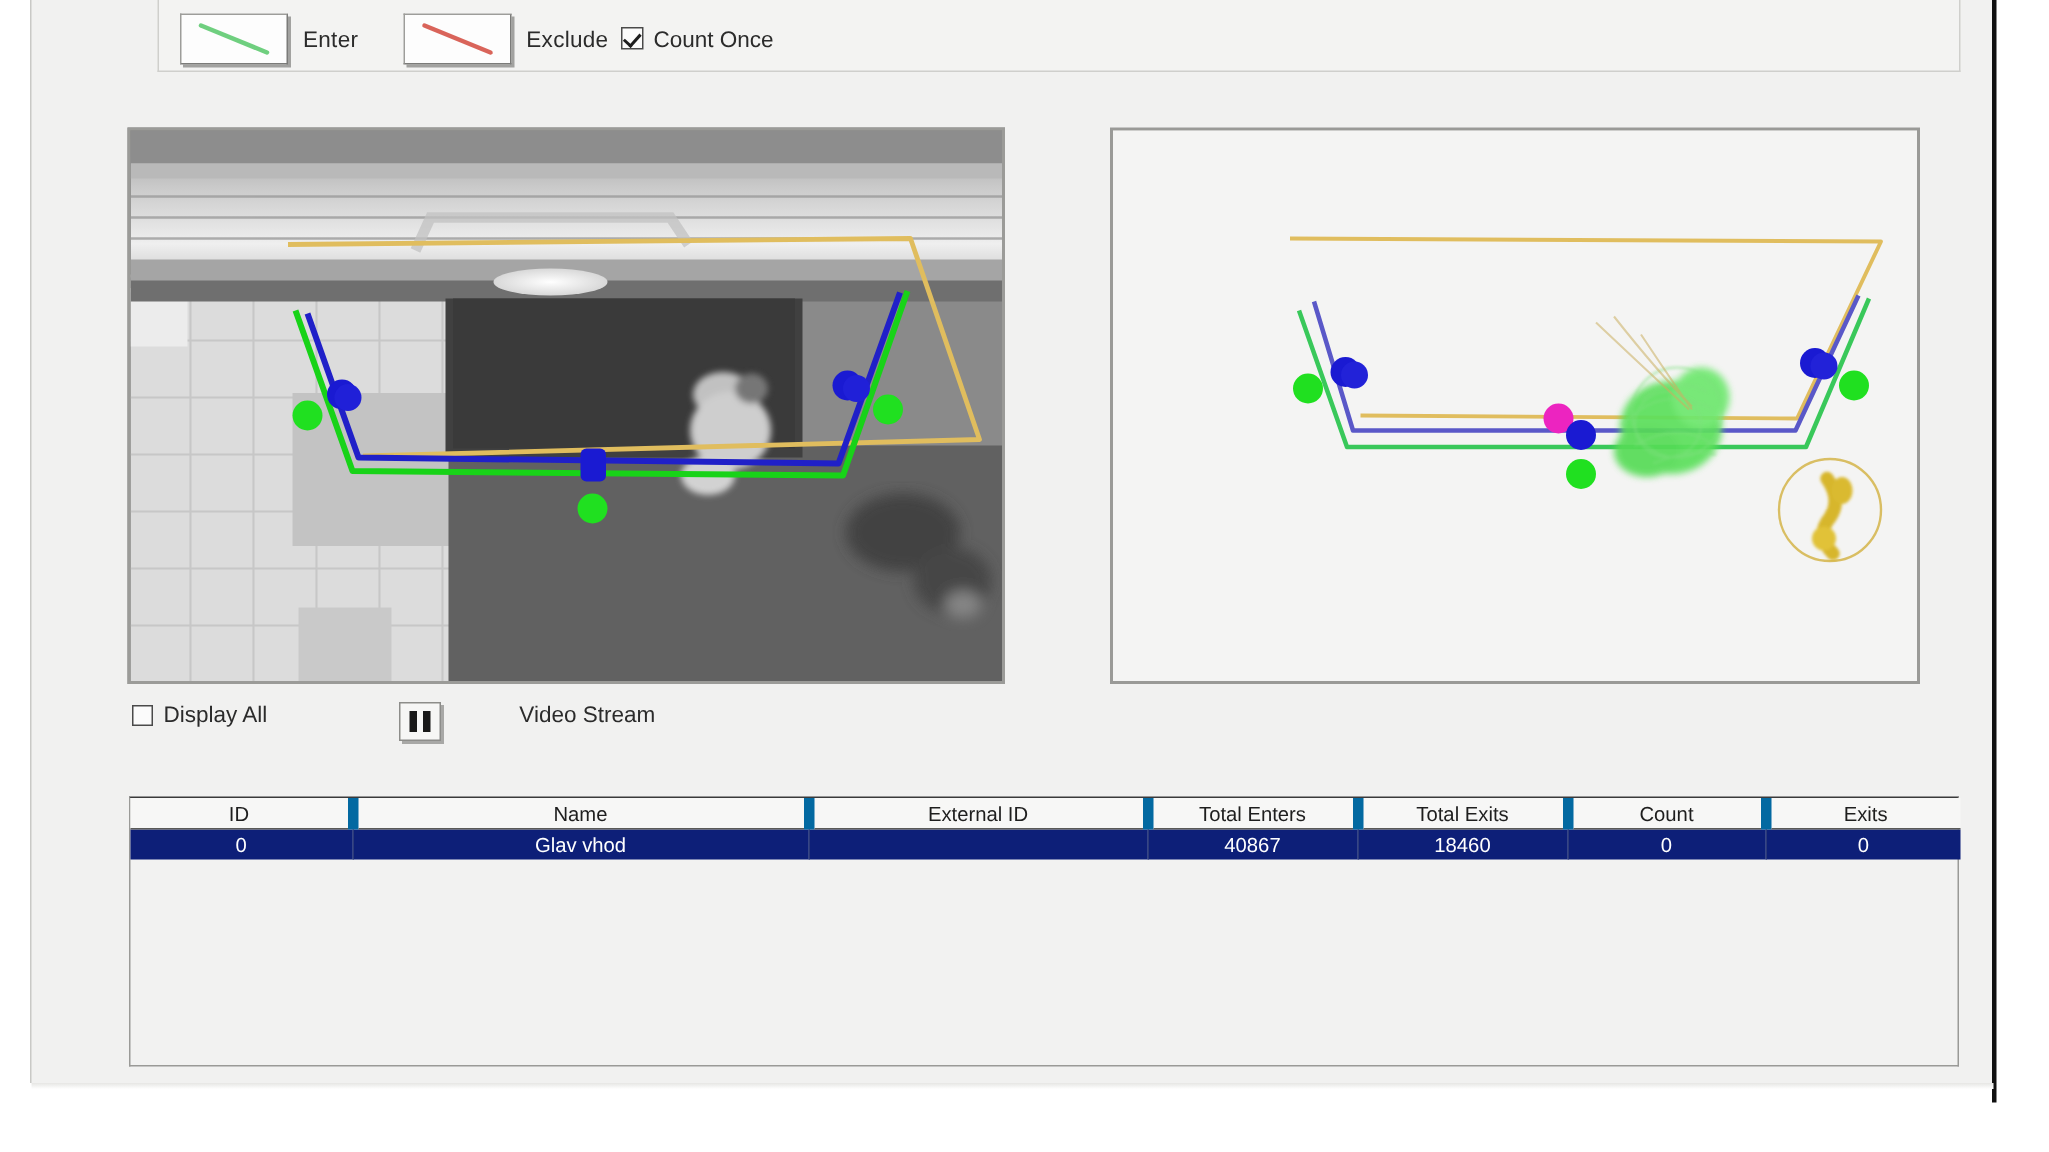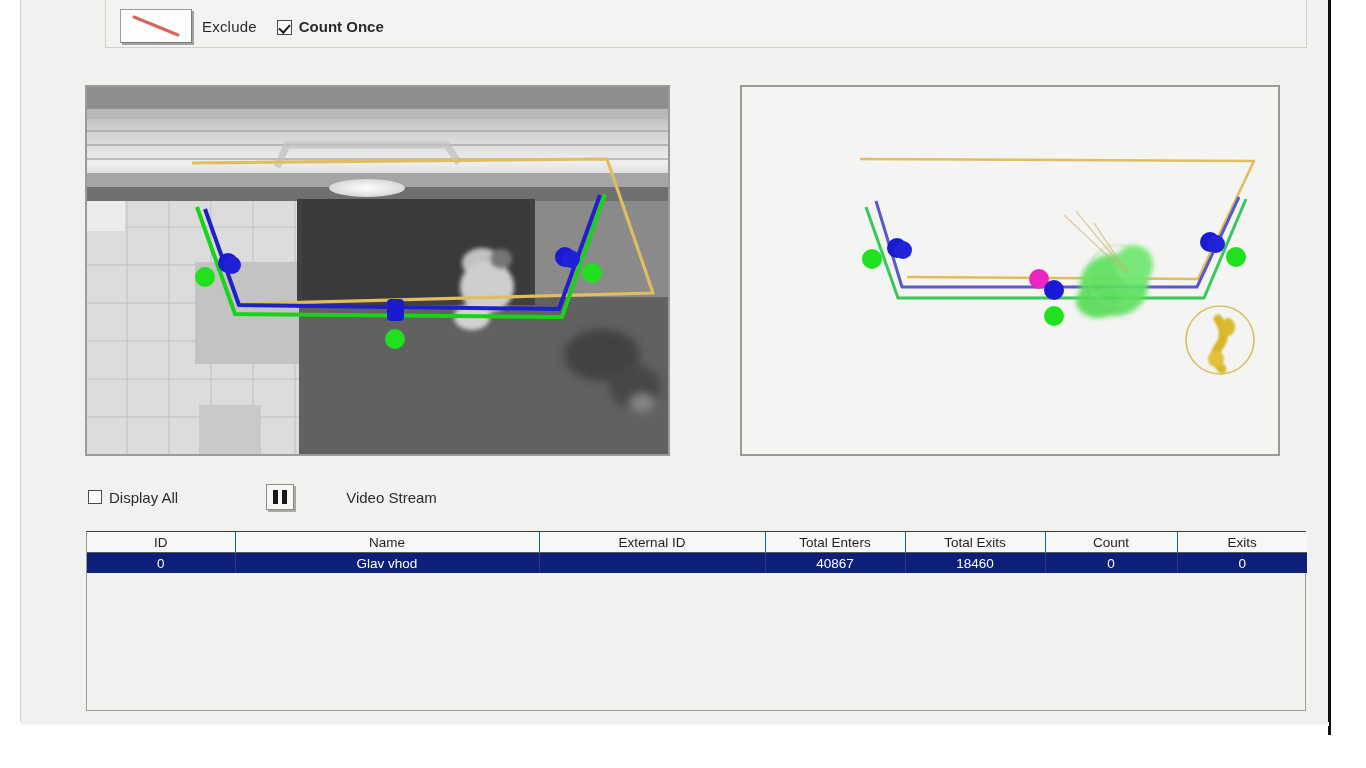--- a/index.html
+++ b/index.html
@@ -88,27 +88,26 @@
     cursor: pointer;
   }
   .swatch-btn svg { display: block; }
   .legend-label {
     font-size: 15px;
     color: #2b2b2b;
     margin-right: 30px;
     white-space: nowrap;
     letter-spacing: 0.2px;
   }
-  .legend-label.last { margin-right: 20px; }
+  .legend-label.last { margin-right: 8px; }
 
   .cb-wrap {
     display: flex;
-    align-items: flex-end;
+    align-items: flex-start;
     cursor: pointer;
-    font-weight: bold;
   }
   .checkbox {
     width: 15px;
     height: 15px;
     border: 1px solid #4a4a4a;
     background: #fbfbfb;
     position: relative;
     box-sizing: border-box;
     margin-right: 7px;
     flex: none;
@@ -185,24 +184,24 @@
     left: -10px;
     width: 42px;
     height: 3px;
     background: #3b3b3b;
   }
 
   
   .mid-row {
     position: absolute;
     left: 88px;
-    top: 482px;
+    top: 468px;
     height: 30px;
     display: flex;
-    align-items: center;
+    align-items: flex-start;
     gap: 40px;
   }
   .display-all-cb {
     display: flex;
     align-items: center;
     margin-right: 48px;
     cursor: pointer;
   }
   .display-all-cb .checkbox { width: 14px; height: 14px; }
   .pause-btn {
@@ -243,21 +242,21 @@
     box-sizing: border-box;
   }
   table.grid-table {
     width: 100%;
     border-collapse: collapse;
     table-layout: fixed;
     font-size: 13px;
   }
   table.grid-table th {
     background: #f7f7f6;
-    border-right: 1px solid #0369a1;
+    border-right: 7px solid #0369a1;
     border-bottom: 1px solid #5a5a58;
     font-weight: normal;
     color: #1e1e1e;
     height: 20px;
     padding: 0;
     text-align: center;
     font-size: 13.5px;
   }
   table.grid-table th:last-child { border-right: none; }
   table.grid-table td {
@@ -284,20 +283,28 @@
 
 <div id="app">
 
   <div class="window-frame"></div>
   <div class="window-right-dark"></div>
   <div class="window-bottom-fade"></div>
 
   <div class="legend-bar">
     <div class="legend-inner">
 
+      <div class="legend-item">
+        <div class="swatch-btn">
+          <svg width="70" height="32" viewBox="0 0 70 32">
+            <line x1="13" y1="7" x2="57" y2="25" stroke="#6fcf7f" stroke-width="3" stroke-linecap="round"></line>
+          </svg>
+        </div>
+        <span class="legend-label">Enter</span>
+      </div>
 
 
 
       <div class="legend-item">
         <div class="swatch-btn">
           <svg width="70" height="32" viewBox="0 0 70 32">
             <line x1="13" y1="7" x2="57" y2="25" stroke="#d9645a" stroke-width="3" stroke-linecap="round"></line>
           </svg>
         </div>
         <span class="legend-label last">Exclude</span>

